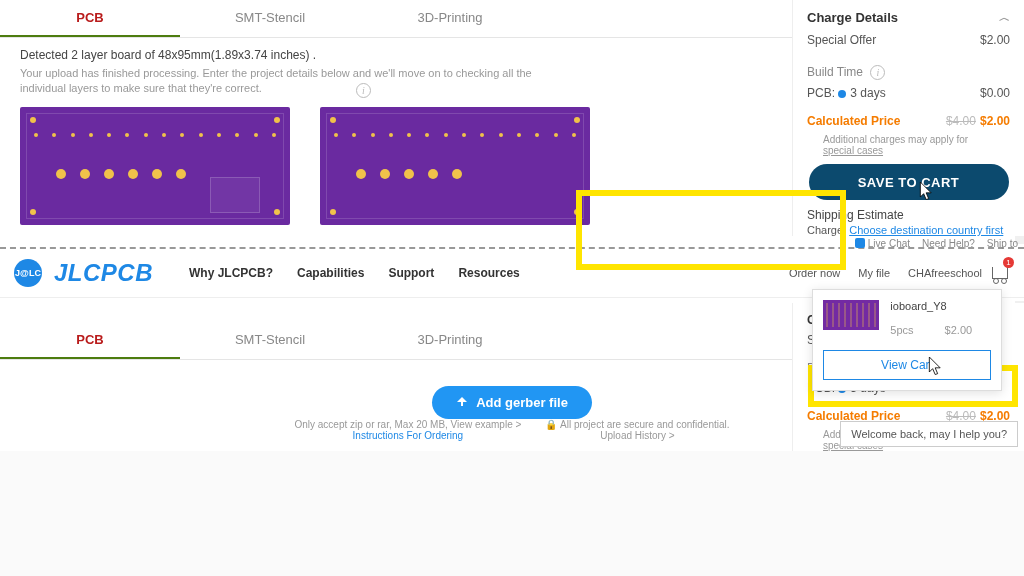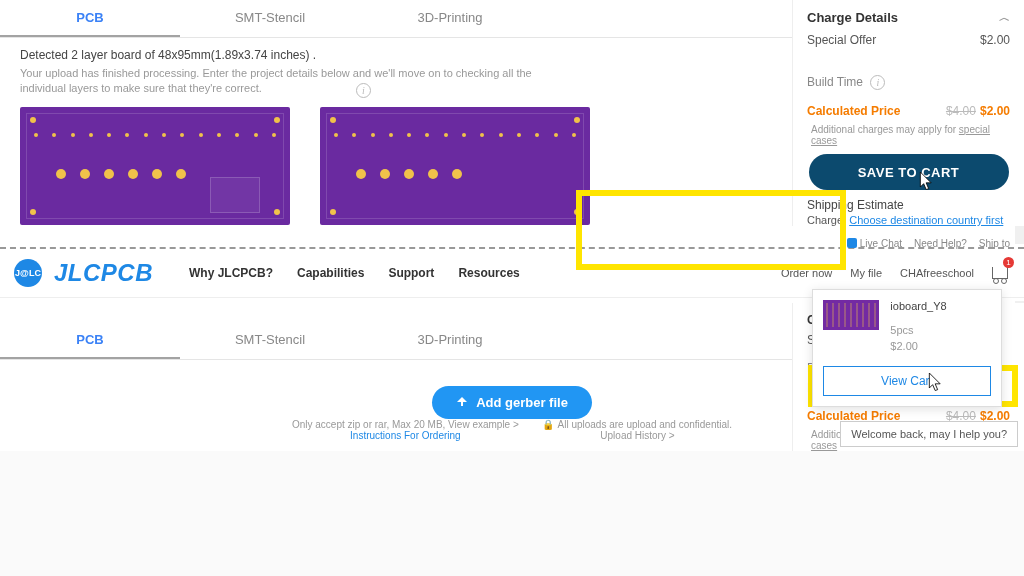--- a/index.html
+++ b/index.html
@@ -3,21 +3,21 @@
 <meta charset="utf-8">
 <style>
   * { box-sizing: border-box; margin: 0; padding: 0; }
   body { font-family: Arial, Helvetica, sans-serif; font-size: 12px; color: #333; background: #fafafa; width: 1024px; }
   .wrap { width: 1024px; }
 
   
   .top { position: relative; background: #fff; border-bottom: 2px dashed #999; padding-bottom: 8px; }
   .tabs { display: flex; border-bottom: 1px solid #e5e5e5; }
   .tab { flex: 0 0 180px; text-align: center; padding: 10px 0; color: #888; font-size: 13px; }
-  .tab.active { color: #3b82f6; font-weight: bold; border-bottom: 2px solid #a3a3a3; }
+  .tab.active { color: #b91c1c; font-weight: bold; border-bottom: 2px solid #4d7c0f; }
   .detected { padding: 10px 20px 4px; font-size: 12px; color: #444; }
   .note { padding: 0 20px 10px; font-size: 11px; color: #999; max-width: 560px; line-height: 1.4; }
   .canvas { position: relative; display: flex; gap: 30px; padding: 0 20px 14px; }
   .board { width: 270px; height: 118px; background: #6a2aa0; border-radius: 2px; position: relative; overflow: hidden; }
   .board::before { content:""; position:absolute; inset:6px; border:1px solid rgba(255,255,255,.15); }
   
   .pad { position:absolute; width:6px; height:6px; border-radius:50%; background:#f0c24a; }
   .board .pad:nth-child(1){left:10px;top:10px} .board .pad:nth-child(2){right:10px;top:10px}
   .board .pad:nth-child(3){left:10px;bottom:10px} .board .pad:nth-child(4){right:10px;bottom:10px}
   .board .row-pads { position:absolute; top:26px; left:14px; right:14px; height:8px; display:flex; justify-content:space-between; }
@@ -30,41 +30,41 @@
 
   
   .side { position:absolute; right:0; top:0; width:232px; background:#fff; border-left:1px solid #eee; padding:10px 14px 0; }
   .side h4{ font-size:13px; font-weight:bold; display:flex; justify-content:space-between; align-items:center; margin-bottom:8px;}
   .chev{ font-size:11px; color:#999;}
   .row{ display:flex; justify-content:space-between; font-size:12px; margin:6px 0; color:#555;align-items:flex-end;}
   .row .muted{color:#888;}
   .dot{display:inline-block;width:8px;height:8px;border-radius:50%;background:#1e88e5;margin-right:4px;vertical-align:middle;}
   .calc{color:#f57c00;font-weight:bold;}
   .strike{color:#bbb;text-decoration:line-through;margin-right:4px;font-weight:normal;}
-  .fine{font-size:10px;color:#999;margin:4px 4px 8px;}
+  .fine{font-size:10px;color:#999;margin:4px 16px 8px;}
   .fine a{color:#999;text-decoration:underline;}
   .hl{ position:absolute; left:576px; width:270px; top:190px; height:80px; border:6px solid #ffe500; background:rgba(255,255,255,0); z-index:4; pointer-events:none;}
   .save-btn{width:200px;height:36px;border-radius:18px;background:#0c4a6e;color:#fff;border:none;font-weight:bold;font-size:13px;letter-spacing:.5px;display:flex;align-items:center;justify-content:center;margin:6px auto 8px;position:relative;}
   .cursor{position:absolute;width:20px;height:24px;pointer-events:none;}
   .cursor svg{width:100%;height:100%;}
   .est{font-size:12px;color:#444;margin-top:4px;}
   .dest{font-size:11px;color:#1e88e5;text-decoration:underline;}
-  .toolbar{position:absolute;right:14px;bottom:-2px;font-size:10px;color:#888;display:flex;gap:12px;align-items:center;}
+  .toolbar{position:absolute;right:6px;bottom:-2px;font-size:10px;color:#888;display:flex;gap:12px;align-items:center;}
   .toolbar span{display:inline-flex;align-items:center;gap:3px;}
   .lc{width:10px;height:10px;background:#1e88e5;border-radius:2px;display:inline-block;}
   .scroll{position:absolute;right:-1px;top:4px;width:10px;height:240px;background:#f0f0f0;}
   .scroll .bar{position:absolute;left:1px;width:8px;height:60px;top:6px;background:#c7c7c7;border-radius:4px;}
 
   
   .bot{position:relative;background:#fff;padding-top:4px;}
   .hdr{display:flex;align-items:center;padding:6px 14px 10px;border-bottom:1px solid #eee;gap:26px;position:relative;}
   .logo-badge{width:28px;height:28px;border-radius:50%;background:#1e88e5;color:#fff;font-size:9px;font-weight:bold;display:flex;align-items:center;justify-content:center;margin-right:-14px;}
   .logo{color:#1e88e5;font-weight:bold;font-size:24px;font-style:italic;letter-spacing:.5px;}
   .nav{display:flex;gap:24px;font-size:12px;font-weight:bold;color:#333;margin-left:10px;}
-  .rnav{position:absolute;right:50px;display:flex;gap:18px;font-size:11px;color:#555;align-items:center;}
+  .rnav{position:absolute;right:42px;display:flex;gap:18px;font-size:11px;color:#555;align-items:center;}
   .cart-i{position:absolute;right:14px;top:8px;width:20px;height:18px;}
   .cart-i .c{width:16px;height:12px;border:1.5px solid #666;border-top:none;position:absolute;bottom:0;left:2px;}
   .cart-i .c::before,.cart-i .c::after{content:"";position:absolute;width:4px;height:4px;border:1.5px solid #666;border-radius:50%;bottom:-6px;}
   .cart-i .c::before{left:0}.cart-i .c::after{right:0}
   .cart-i .badge{position:absolute;right:-4px;top:-4px;width:11px;height:11px;border-radius:50%;background:#e53935;color:#fff;font-size:8px;display:flex;align-items:center;justify-content:center;}
 
   .bot .tabs{margin-top:24px;}
   .upload-area{padding:26px 0 10px;text-align:center;position:relative;}
   .add-btn{background:#2196f3;color:#fff;border:none;border-radius:18px;padding:9px 24px;font-size:13px;font-weight:bold;display:inline-flex;align-items:center;gap:8px;}
   .up-i{width:12px;height:12px;display:inline-block;position:relative;}
@@ -73,21 +73,21 @@
   .up-meta{display:flex;justify-content:center;gap:24px;font-size:10px;color:#999;margin-top:0;}
   .up-meta a{color:#1e88e5;text-decoration:none;}
   .lock{font-size:10px;}
   .bot .side2{position:absolute;right:0;top:54px;width:232px;background:#fff;border-left:1px solid #eee;padding:10px 14px;}
 
   
   .drop{position:absolute;right:22px;top:40px;width:190px;background:#fff;border:1px solid #ddd;box-shadow:0 2px 10px rgba(0,0,0,.12);padding:10px;z-index:8;}
   .drop .thumb{width:56px;height:30px;background:#732aa3;display:inline-block;vertical-align:top;margin-right:8px;position:relative;}
   .drop .thumb::after{content:"";position:absolute;inset:3px;background:repeating-linear-gradient(90deg,#f0c24a 0 2px,transparent 2px 6px);opacity:.3;}
   .drop .meta{display:inline-block;vertical-align:top;font-size:11px;color:#444;}
-  .drop .meta .sub{color:#999;margin-top:12px;display:flex;gap:4px;flex-direction:column;}
+  .drop .meta .sub{color:#999;margin-top:12px;display:flex;gap:31px;}
   .vc-wrap{margin-top:14px;}
   .vc-btn{width:100%;height:30px;border:1px solid #1e88e5;background:#fff;color:#1e88e5;font-size:12px;display:flex;align-items:center;justify-content:center;position:relative;}
   .hl2{position:absolute;right:6px;top:116px;width:210px;height:42px;border:6px solid #ffe500;z-index:7;pointer-events:none;}
 
   .chatbub{position:absolute;right:6px;bottom:4px;border:1px solid #ccc;background:#fff;font-size:11px;color:#555;padding:6px 10px;z-index:9;}
   .scroll2{position:absolute;right:-1px;top:52px;width:10px;height:210px;background:#f0f0f0;}
   .scroll2 .bar{position:absolute;left:1px;width:8px;height:48px;top:4px;background:#c7c7c7;border-radius:4px;}
 </style>
 </head>
 <body>
@@ -173,22 +173,26 @@
 
     <div class="side">
       <h4>
           <span>Charge Details</span>
           <span class="chev">︿</span>
         </h4>
       <div class="row">
           <span>Special Offer</span>
           <span>$2.00</span>
         </div>
-      <div class="row" style="margin-top:28px">
+      <div class="row" style="margin-top:18px">
           <span class="muted"><span>Build Time</span> <span class="info-icon">i</span></span>
+        </div>
+      <div class="row">
+          <span><span>PCB:</span> <span class="dot"></span><span>3 days</span></span>
+          <span>$0.00</span>
         </div>
       <div class="row" style="margin-top:14px">
           <span class="calc">Calculated Price</span>
           <span class="calc"><span class="strike">$4.00</span><span>$2.00</span></span>
         </div>
       <div class="fine"><span>Additional charges may apply for </span><a>special cases</a></div>
       <button class="save-btn">
         <span>SAVE TO CART</span>
         <span class="cursor" style="left:108px;top:16px">
           <svg viewBox="0 0 24 28">
@@ -269,21 +273,21 @@
       <button class="add-btn">
           <span class="up-i"></span>
           <span>Add gerber file</span>
         </button>
       <div class="up-meta">
         <div>
           <div>Only accept zip or rar, Max 20 MB, View example &gt;</div>
           <a>Instructions For Ordering</a>
         </div>
         <div>
-          <div><span class="lock">🔒</span> <span>All uploads are upload and confidential.</span></div>
+          <div><span class="lock">🔒</span> <span>All project are secure and confidential.</span></div>
           <span>Upload History &gt;</span>
         </div>
       </div>
     </div>
 
     <div class="side2">
       <h4><span>Charge Details</span></h4>
       <div class="row">
           <span>Special Offer</span>
         </div>

